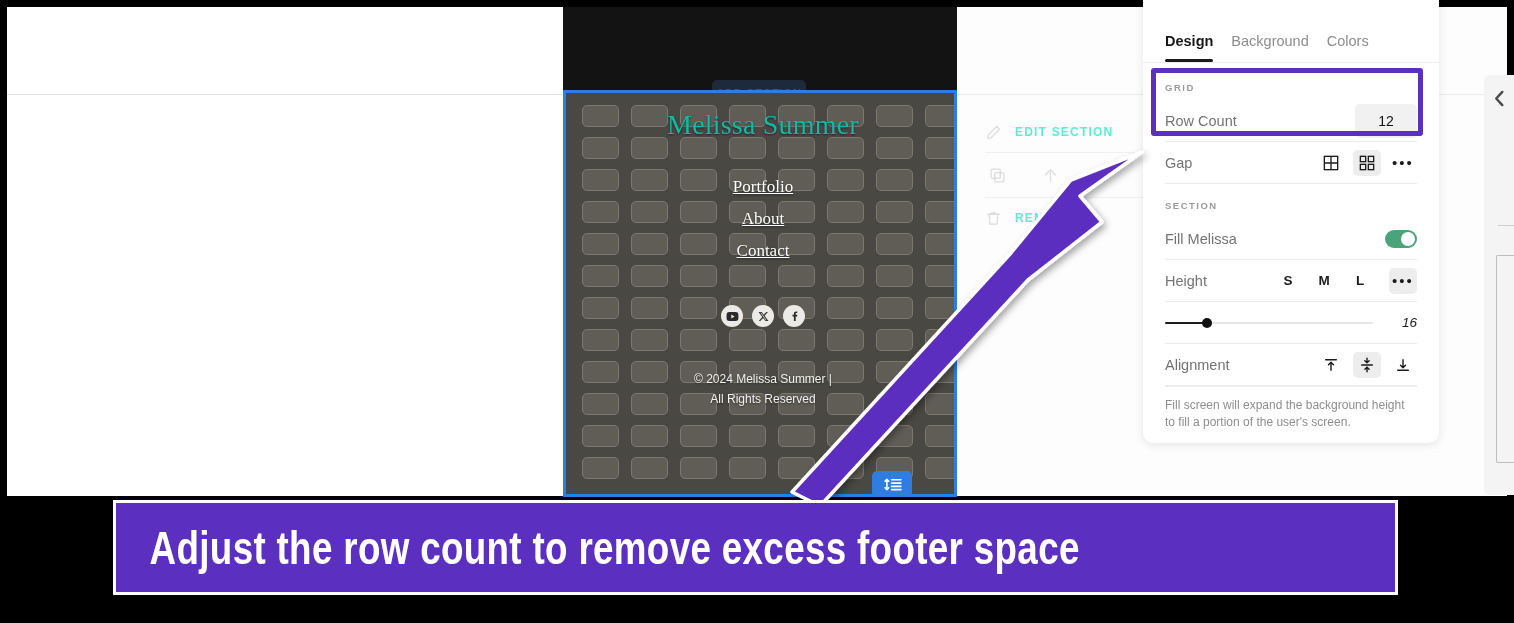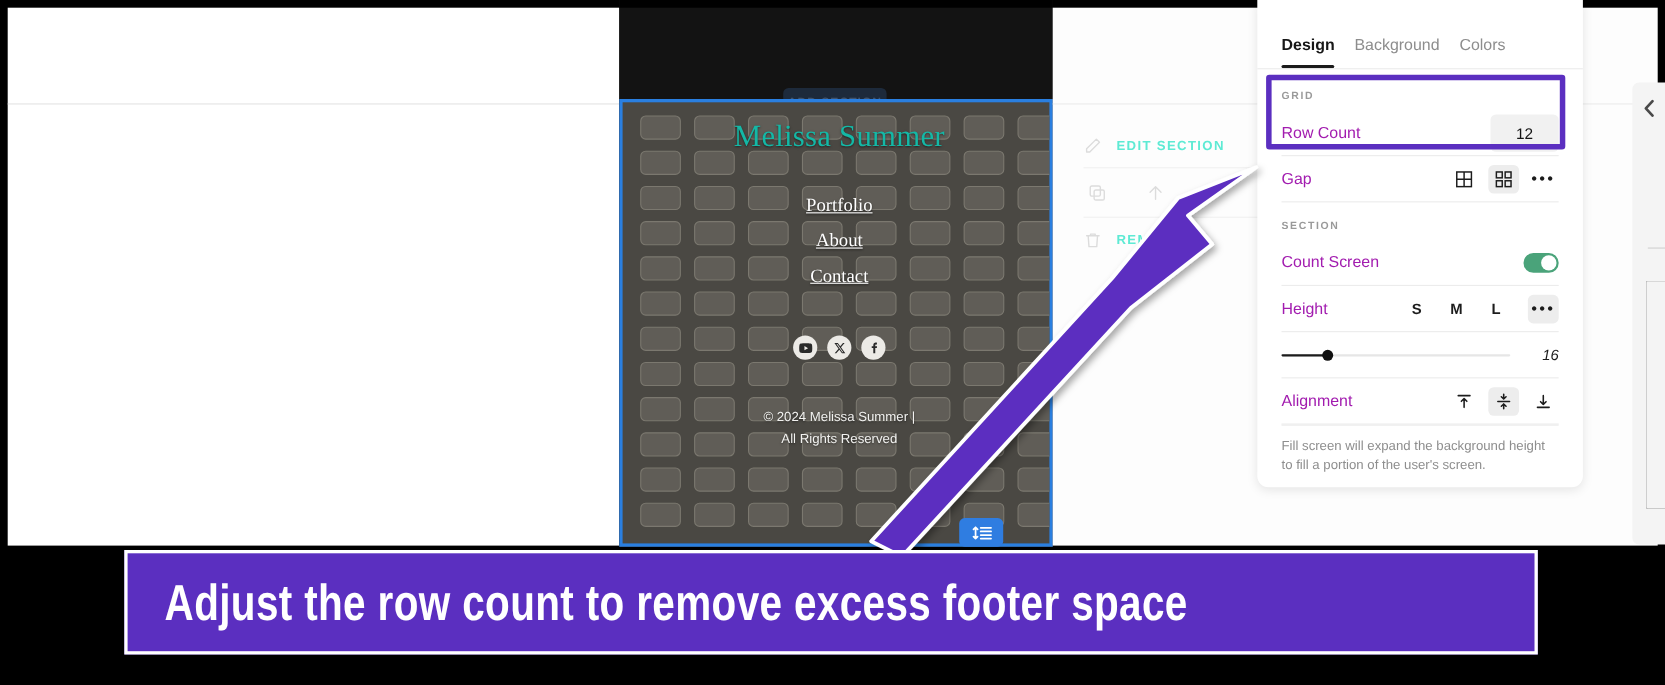--- a/index.html
+++ b/index.html
@@ -136,21 +136,21 @@
 
   .sec-cap{
     font-size:9.5px;letter-spacing:1.5px;color:#9a9a9a;font-weight:600;
     padding:0 0 7px 0;
   }
   .pbody{padding:20px 22px 0 22px;}
   .prow{
     display:flex;align-items:center;justify-content:space-between;
     height:41px;border-bottom:1px solid #ececec;
   }
-  .plabel{font-size:14.5px;color:#a21caf;}
+  .plabel{font-size:14.5px;color:#737373;}
   .numchip{
     width:62px;height:34px;background:#f1f1f1;border-radius:5px;
     display:flex;align-items:center;justify-content:center;
     font-size:14px;color:#141414;
   }
   .iconset{display:flex;align-items:center;gap:8px;}
   .ibtn{
     width:28px;height:26px;border-radius:5px;
     display:flex;align-items:center;justify-content:center;color:#1c1c1c;
   }
@@ -448,21 +448,21 @@
           </span>
           <span class="ibtn">
               <span class="dots">•••</span>
             </span>
         </span>
       </div>
 
       <div class="sec-cap" style="padding-top:16px">SECTION</div>
 
       <div class="prow">
-        <span class="plabel">Count Screen</span>
+        <span class="plabel">Fill Melissa</span>
         <span class="toggle"></span>
       </div>
 
       <div class="prow">
         <span class="plabel">Height</span>
         <span class="szset">
           <span class="sz">S</span>
           <span class="sz">M</span>
           <span class="sz">L</span>
           <span class="ibtn sel">

